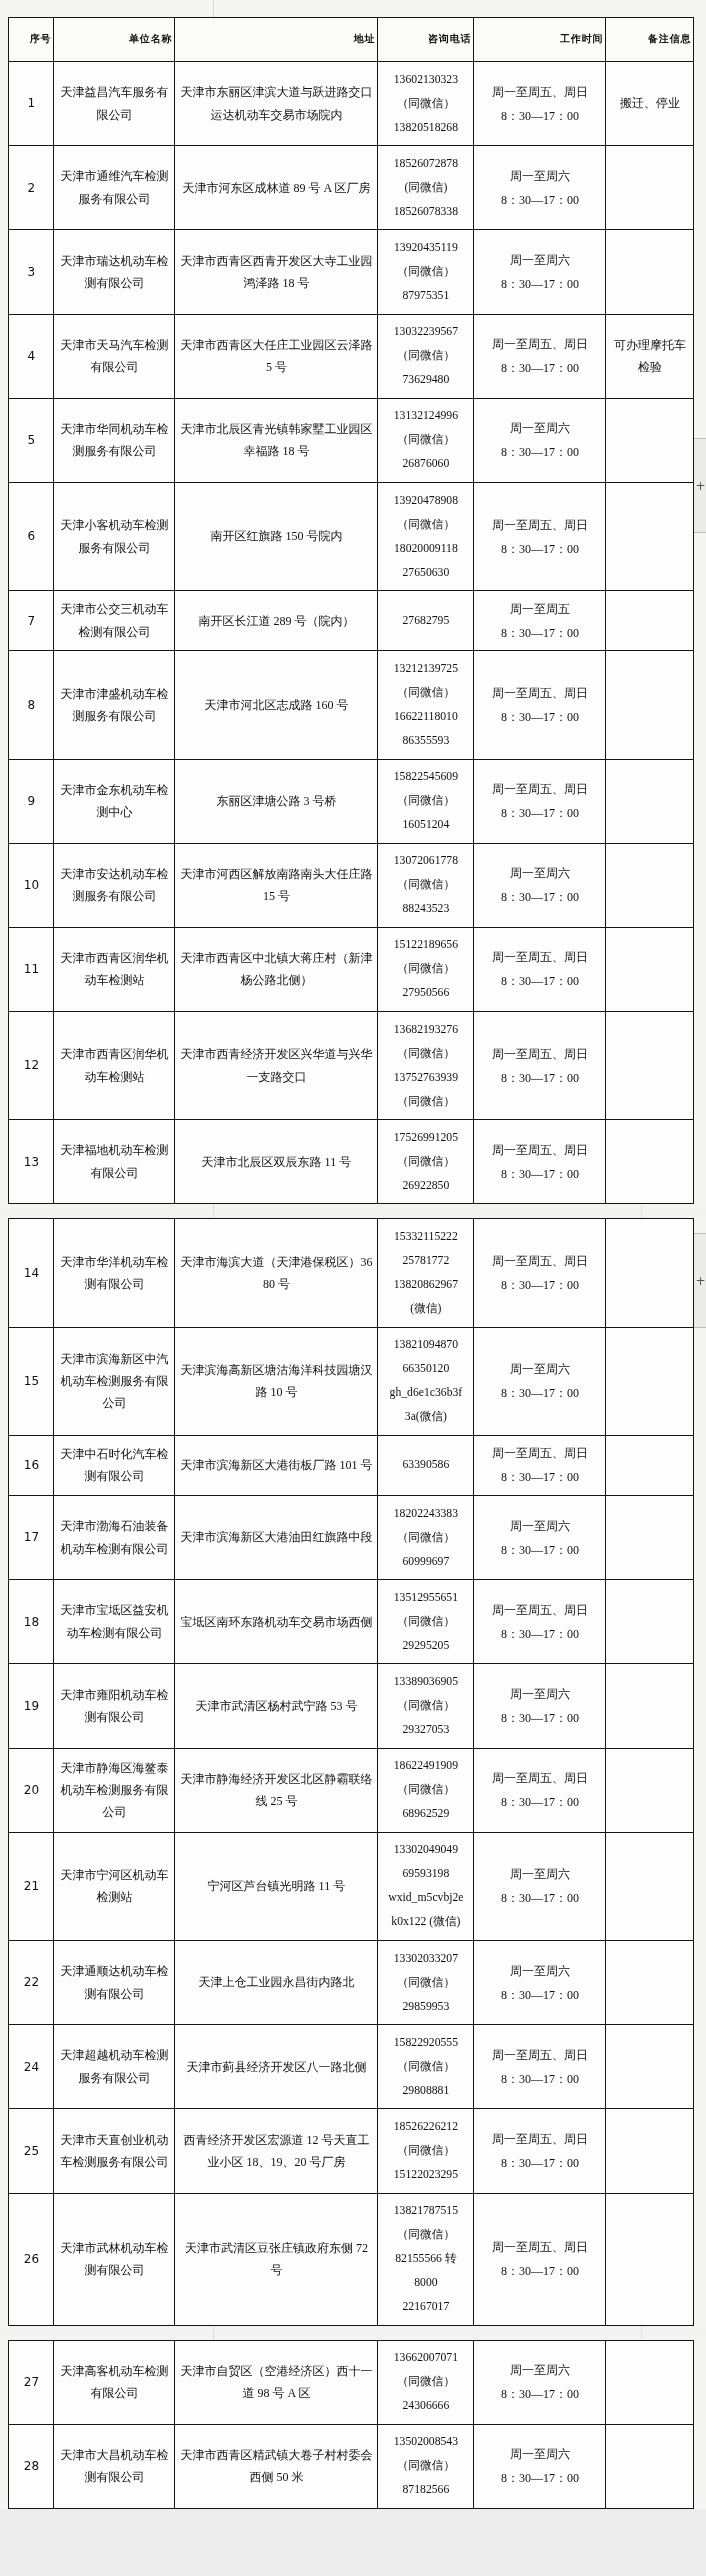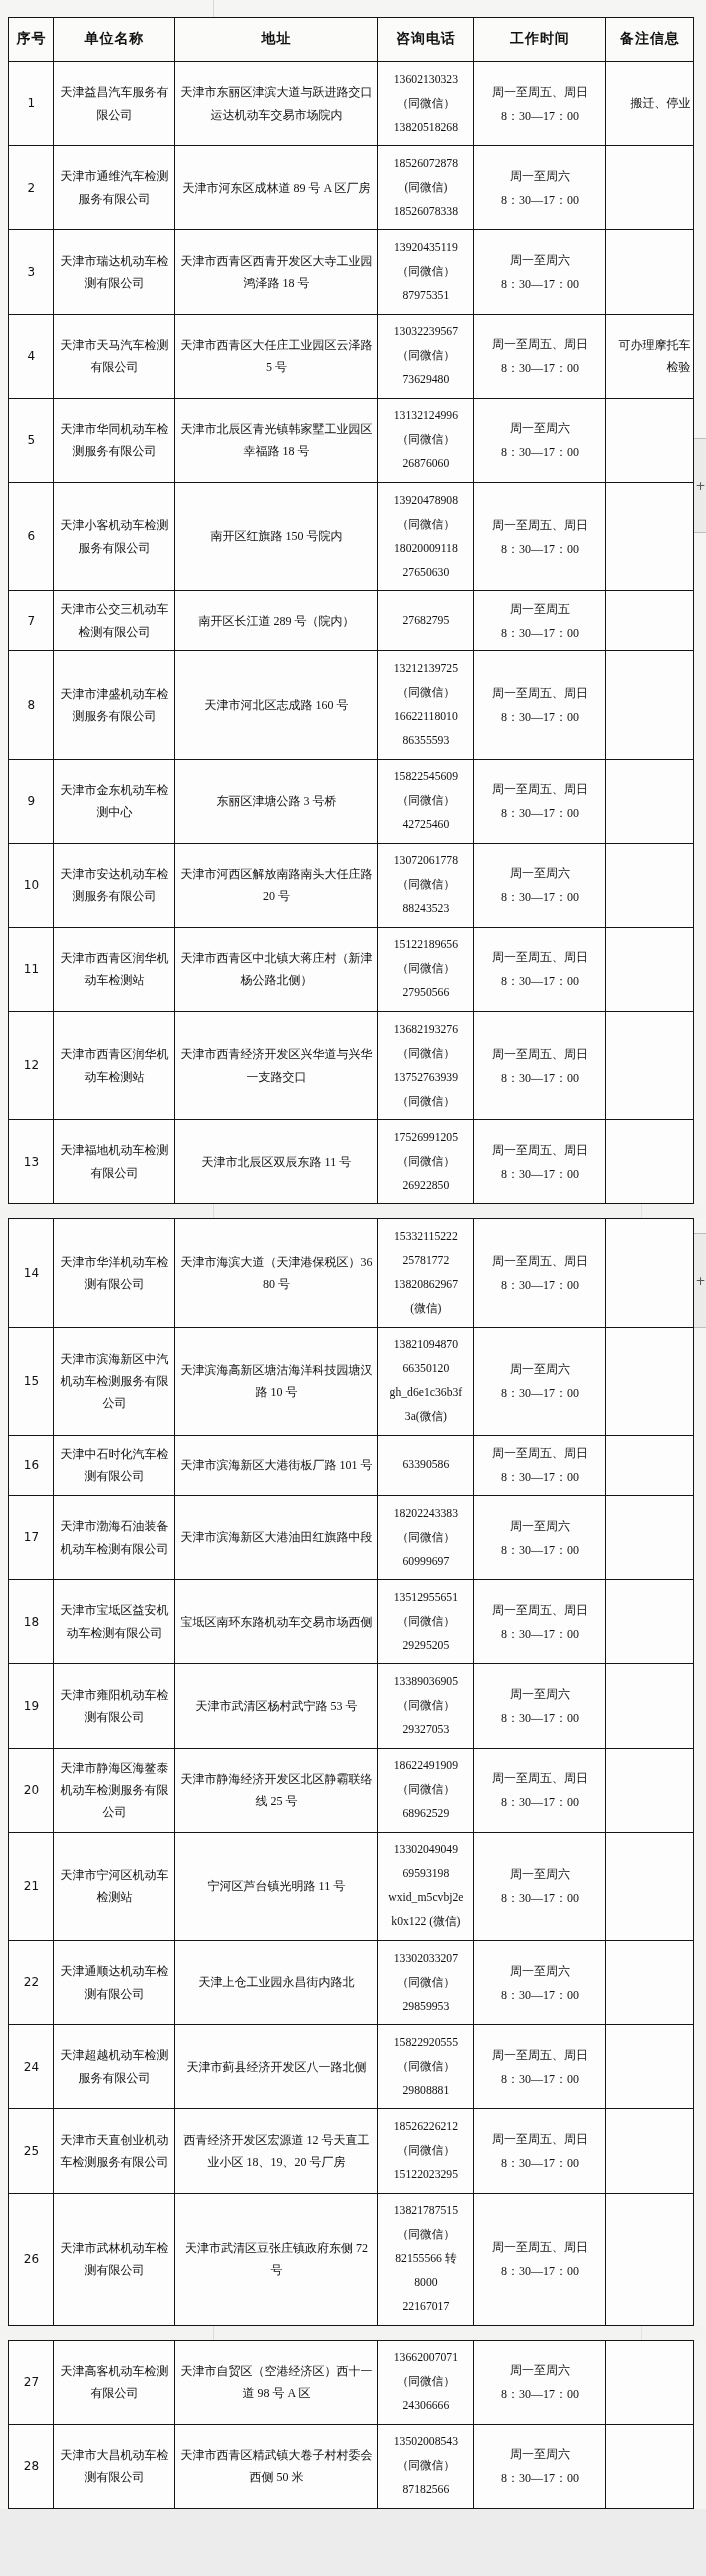--- a/index.html
+++ b/index.html
@@ -45,30 +45,31 @@
   th,td{
     border:1.5px solid #151515;
     text-align:center;
     vertical-align:middle;
     padding:5.6px 2.8px;
     font-size:12px;
     line-height:22.4px;
     word-break:break-all;
   }
   th{
-    font-size:14px;
+    font-size:10px;
     font-weight:bold;
     padding:10.3px 1.9px;
     background:#fbfbfa;
     letter-spacing:0.9px;
+    text-align:right;
   }
   td.no{font-size:12px;font-family:"DejaVu Sans","Liberation Sans",sans-serif;}
   td.phone div{line-height:24px;font-size:11.7px;}
   td.hours div{line-height:24px;}
-  td.note{font-size:12px;text-align:right;}
+  td.note{font-size:12px;}
   .plus-handle{
     position:absolute;
     right:0;
     width:13px;
     height:93px;
     background:#ebebea;
     border-top:1.9px solid #bdbdbd;
     border-bottom:1.9px solid #bdbdbd;
     display:flex;align-items:center;justify-content:center;
     font-family:"DejaVu Sans","Liberation Sans",sans-serif;
@@ -225,32 +226,32 @@
           </td>
           <td class="note"></td>
         </tr>
         <tr>
           <td class="no">9</td>
           <td class="name">天津市金东机动车检测中心</td>
           <td class="addr">东丽区津塘公路 3 号桥</td>
           <td class="phone">
             <div>15822545609</div>
             <div>（同微信）</div>
-            <div>42725460</div>
+            <div>16051204</div>
           </td>
           <td class="hours">
             <div>周一至周五、周日</div>
             <div>8：30—17：00</div>
           </td>
           <td class="note"></td>
         </tr>
         <tr>
           <td class="no">10</td>
           <td class="name">天津市安达机动车检测服务有限公司</td>
-          <td class="addr">天津市河西区解放南路南头大任庄路 20 号</td>
+          <td class="addr">天津市河西区解放南路南头大任庄路 15 号</td>
           <td class="phone">
             <div>13072061778</div>
             <div>（同微信）</div>
             <div>88243523</div>
           </td>
           <td class="hours">
             <div>周一至周六</div>
             <div>8：30—17：00</div>
           </td>
           <td class="note"></td>

